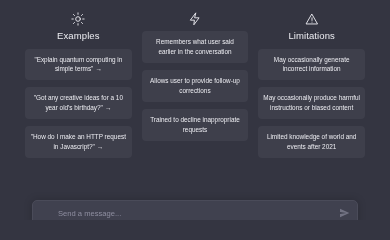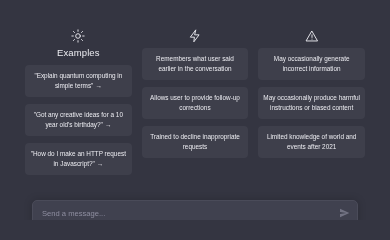--- a/index.html
+++ b/index.html
@@ -26,22 +26,21 @@
     align-items: center;
     background: #343541;
   }
 
   
   .welcome {
     width: 100%;
     flex: 1 1 auto;
     display: flex;
     justify-content: center;
-    padding-top: 4px;
-    align-items: center;
+    padding-top: 12px;
   }
 
   .columns {
     width: 340px;
     display: grid;
     grid-template-columns: 1fr 1fr 1fr;
     column-gap: 10px;
   }
 
   .column {
@@ -127,20 +126,21 @@
   .composer-input {
     flex: 1 1 auto;
     background: transparent;
     border: none;
     outline: none;
     color: #ececf1;
     font-family: "Liberation Sans", sans-serif;
     font-size: 7.6px;
     line-height: 1;
     padding: 0;
+    margin-left: 16px;
   }
   .composer-input::placeholder { color: #8e8ea0; }
 
   .send-btn {
     position: absolute;
     right: 7px;
     top: 50%;
     transform: translateY(-50%);
     width: 11px;
     height: 11px;
@@ -212,20 +212,21 @@
       </div>
 
       <div class="column">
         <div class="col-icon">
           <svg width="14" height="14" viewBox="0 0 24 24" fill="none" stroke="currentColor" stroke-width="1.6" stroke-linecap="round" stroke-linejoin="round">
             <path d="M12 4 L21.5 20.5 L2.5 20.5 Z"></path>
             <line x1="12" y1="10" x2="12" y2="14.5"></line>
             <line x1="12" y1="17.3" x2="12" y2="17.4"></line>
           </svg>
         </div>
+        <div class="col-title">Limitations</div>
         <div class="cards">
           <div class="card">
             <span class="card-text">May occasionally generate incorrect information</span>
           </div>
           <div class="card">
             <span class="card-text">May occasionally produce harmful instructions or biased content</span>
           </div>
           <div class="card">
             <span class="card-text">Limited knowledge of world and events after 2021</span>
           </div>

